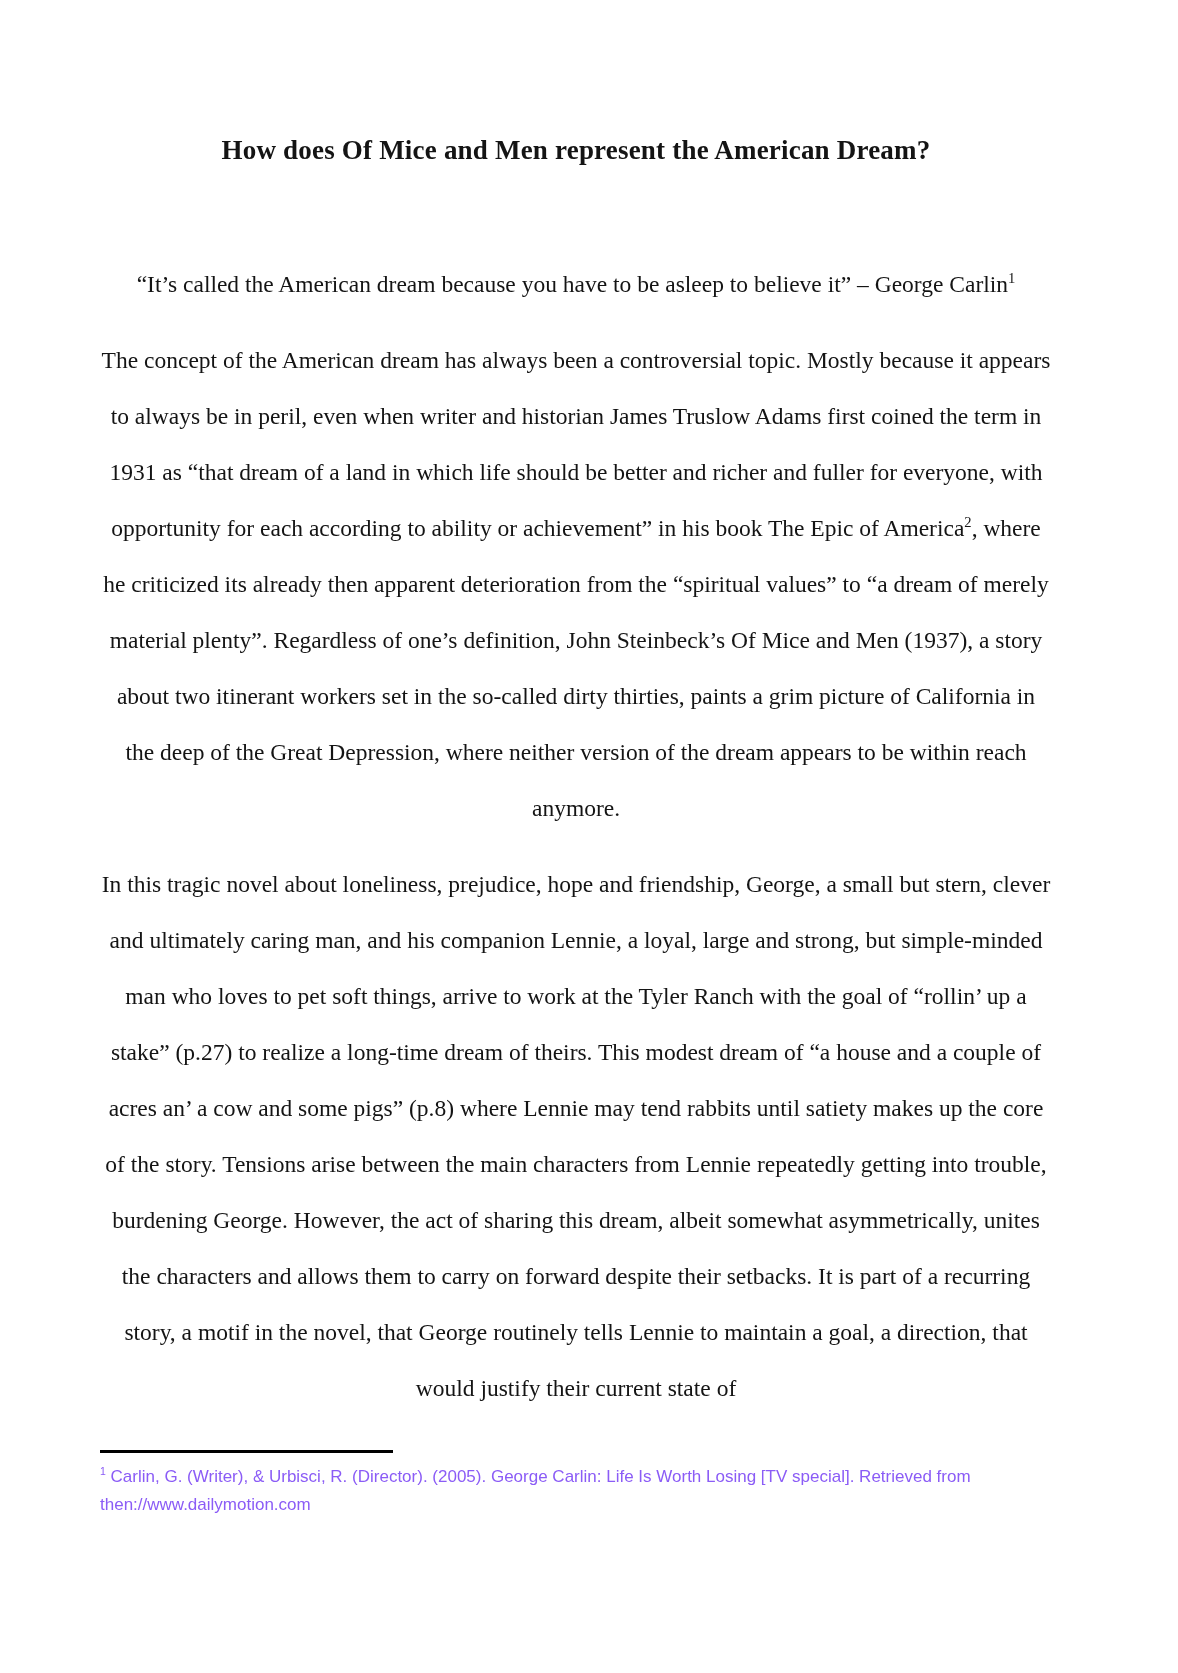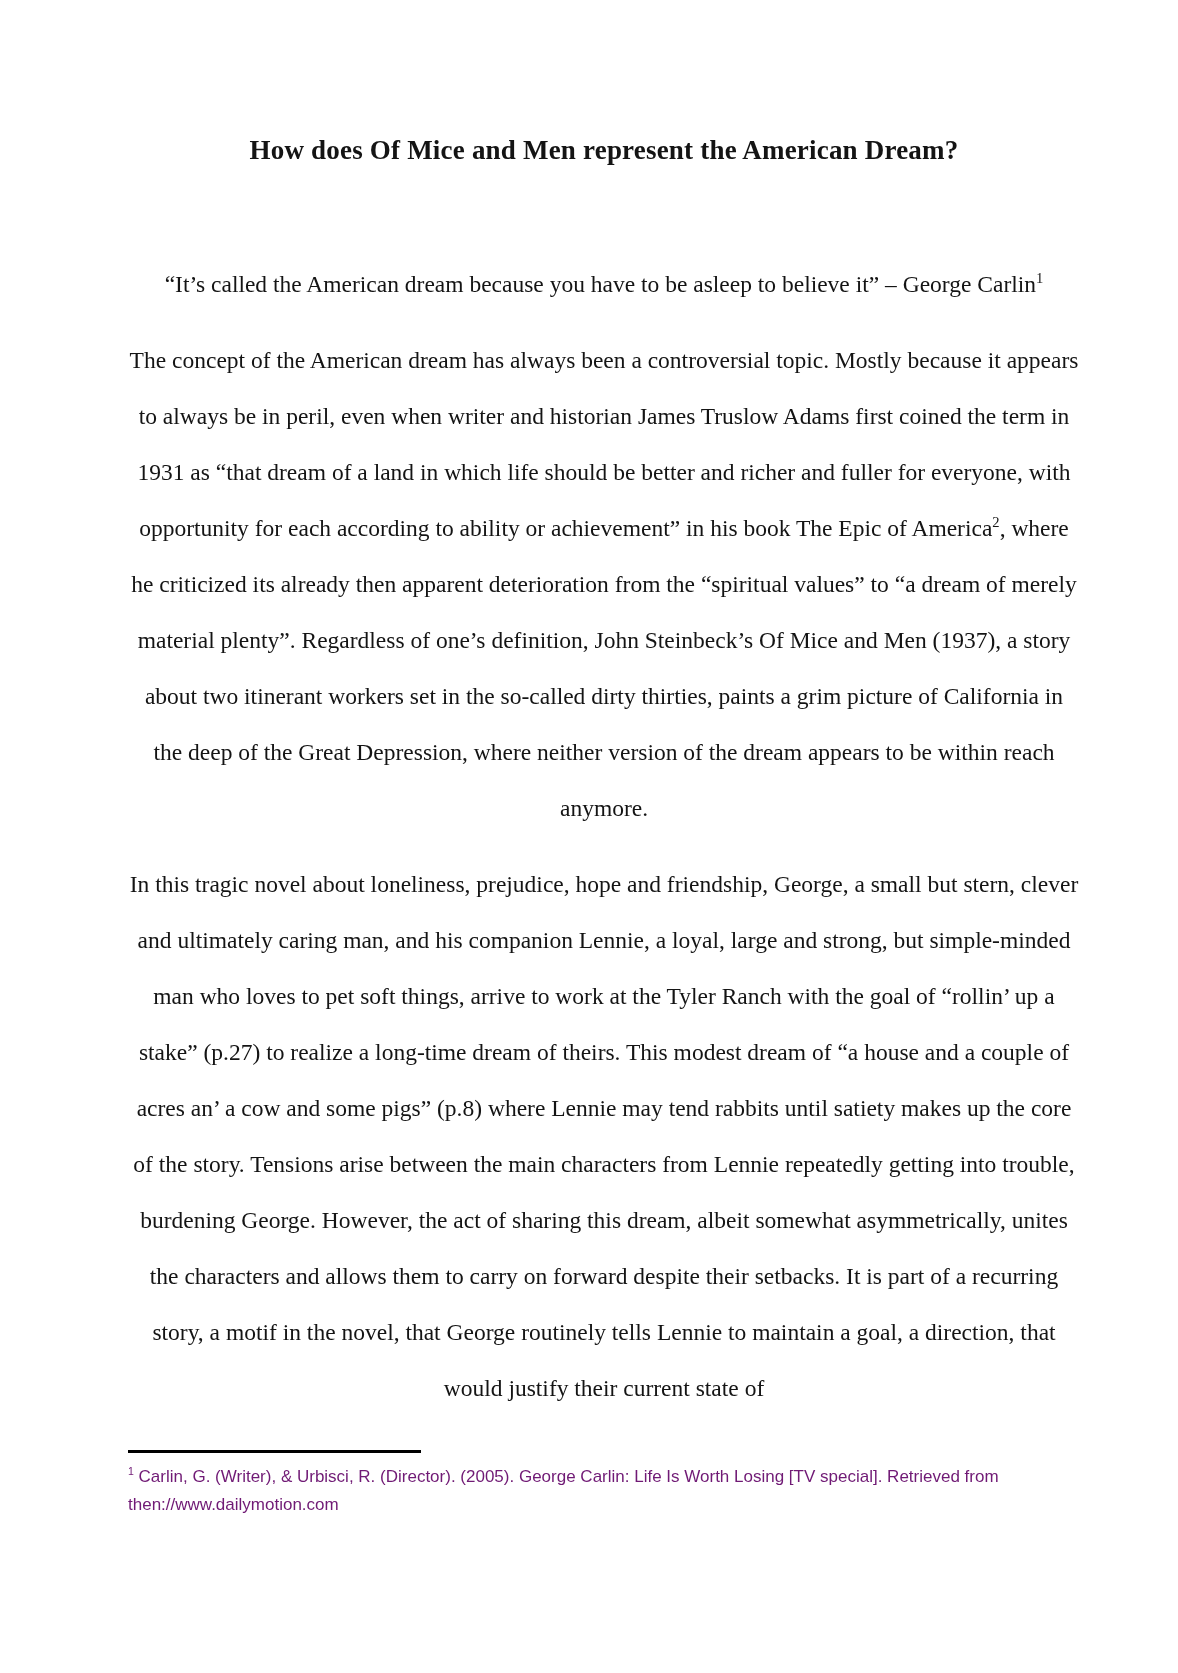--- a/index.html
+++ b/index.html
@@ -4,21 +4,20 @@
 <style>
   html, body { margin: 0; padding: 0; background: #ffffff; }
   .page {
     position: relative;
     width: 1092px;
     height: 1673px;
     background: #ffffff;
     color: #141414;
     font-family: "Liberation Serif", serif;
     overflow: hidden;
-    margin-left: 28px;
   }
   .content {
     position: absolute;
     left: 100px;
     top: 132px;
     width: 952px;
   }
   .doc-title {
     font-size: 27px;
     line-height: 36px;
@@ -40,21 +39,21 @@
     line-height: 0;
   }
   .footnotes {
     position: absolute;
     left: 100px;
     top: 1450px;
     width: 1005px;
     font-family: "Liberation Sans", sans-serif;
     font-size: 17px;
     line-height: 28px;
-    color: #701a75;
+    color: #8b5cf6;
   }
   .fn-sep {
     width: 293px;
     height: 3px;
     background: #000000;
     margin: 0 0 10px 0;
   }
   .fn { margin: 0; }
 </style>
 </head>

